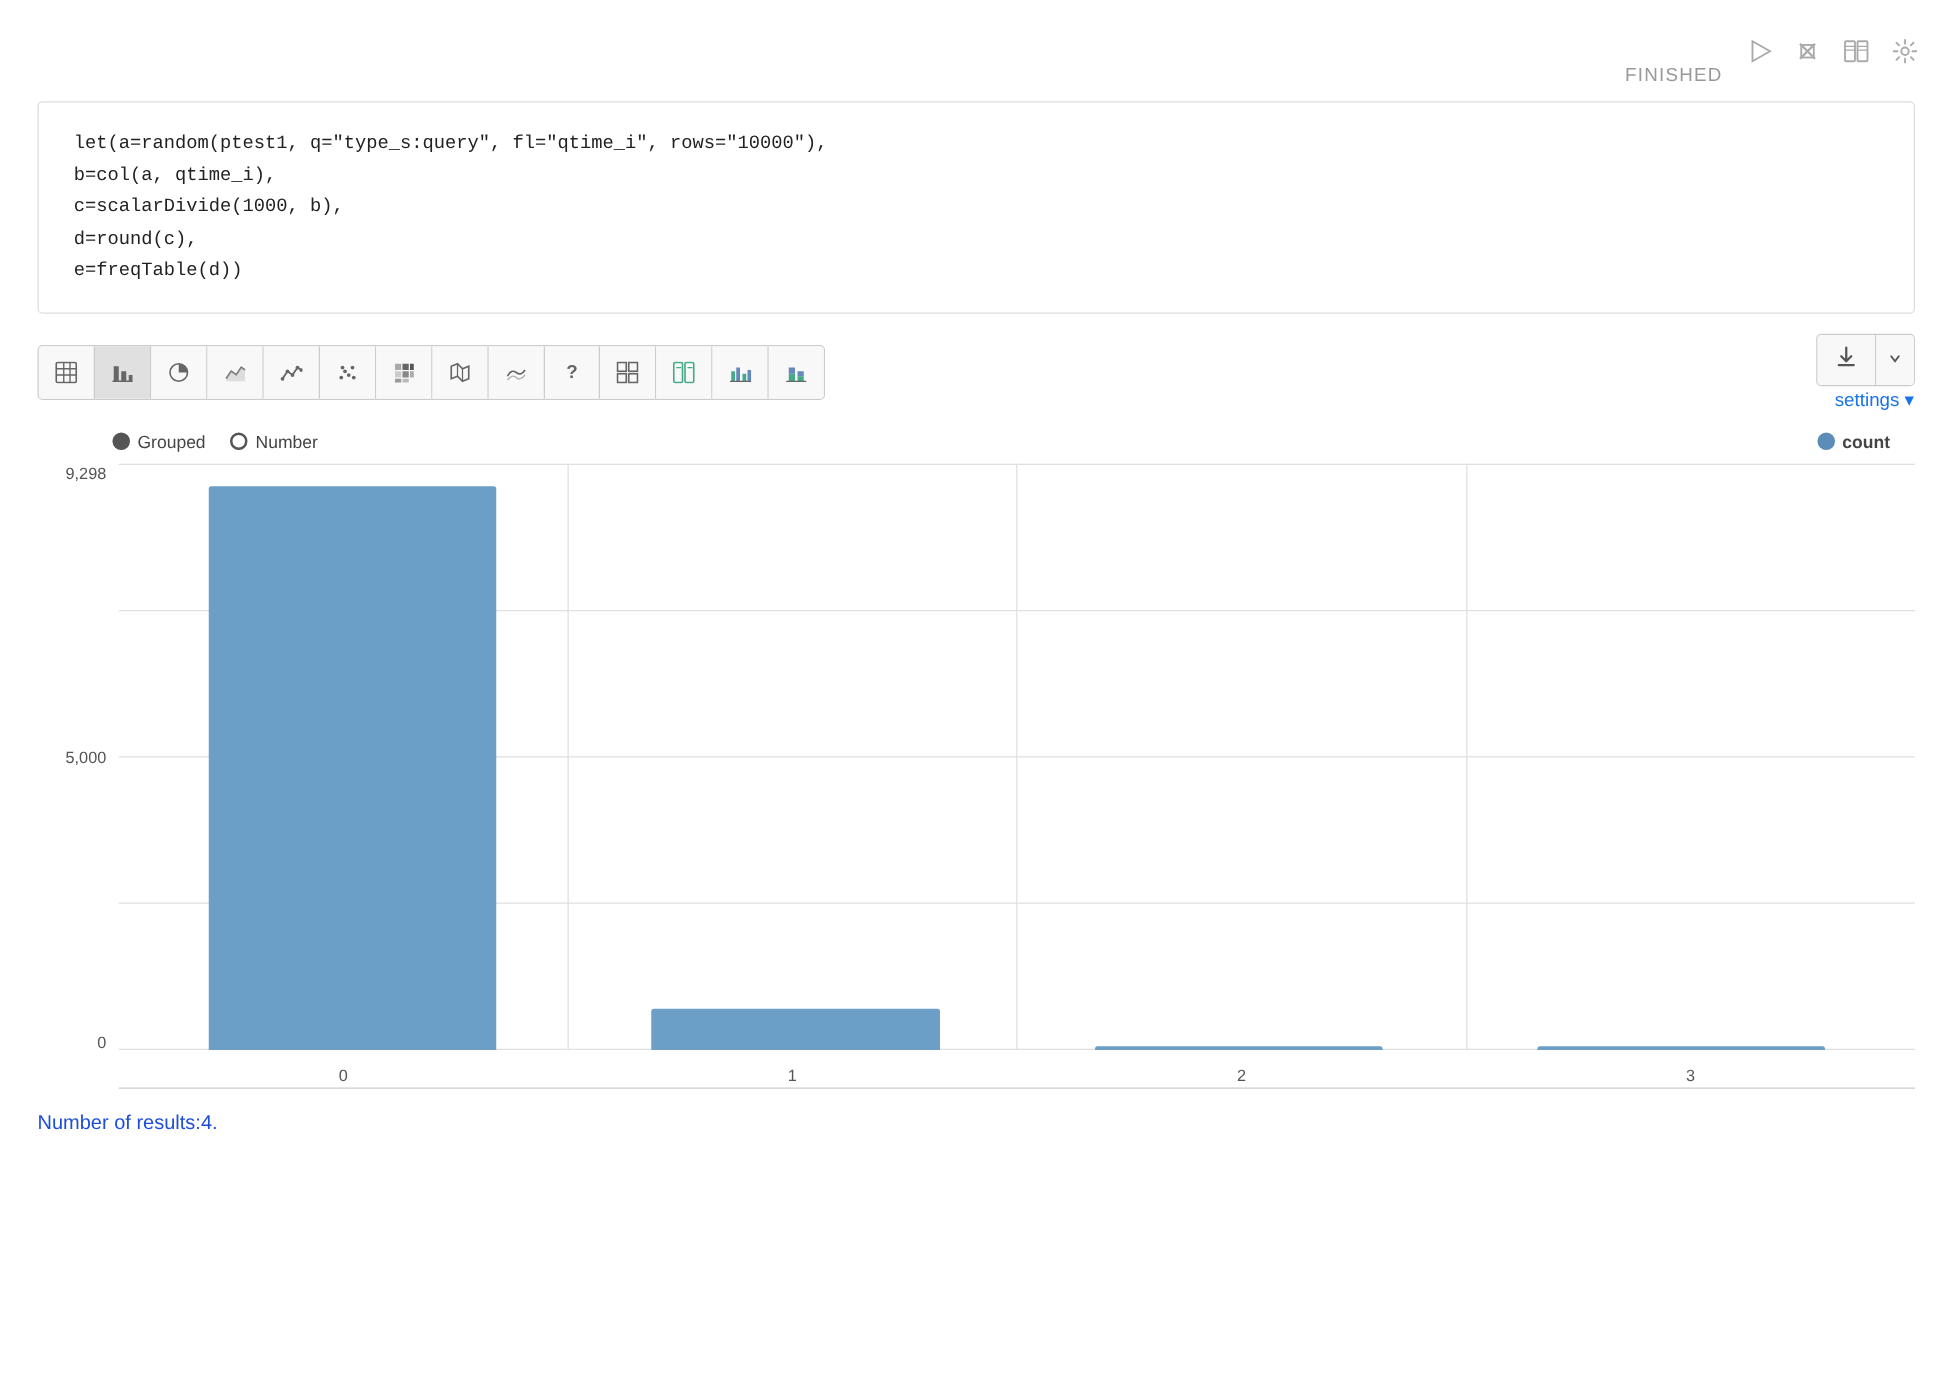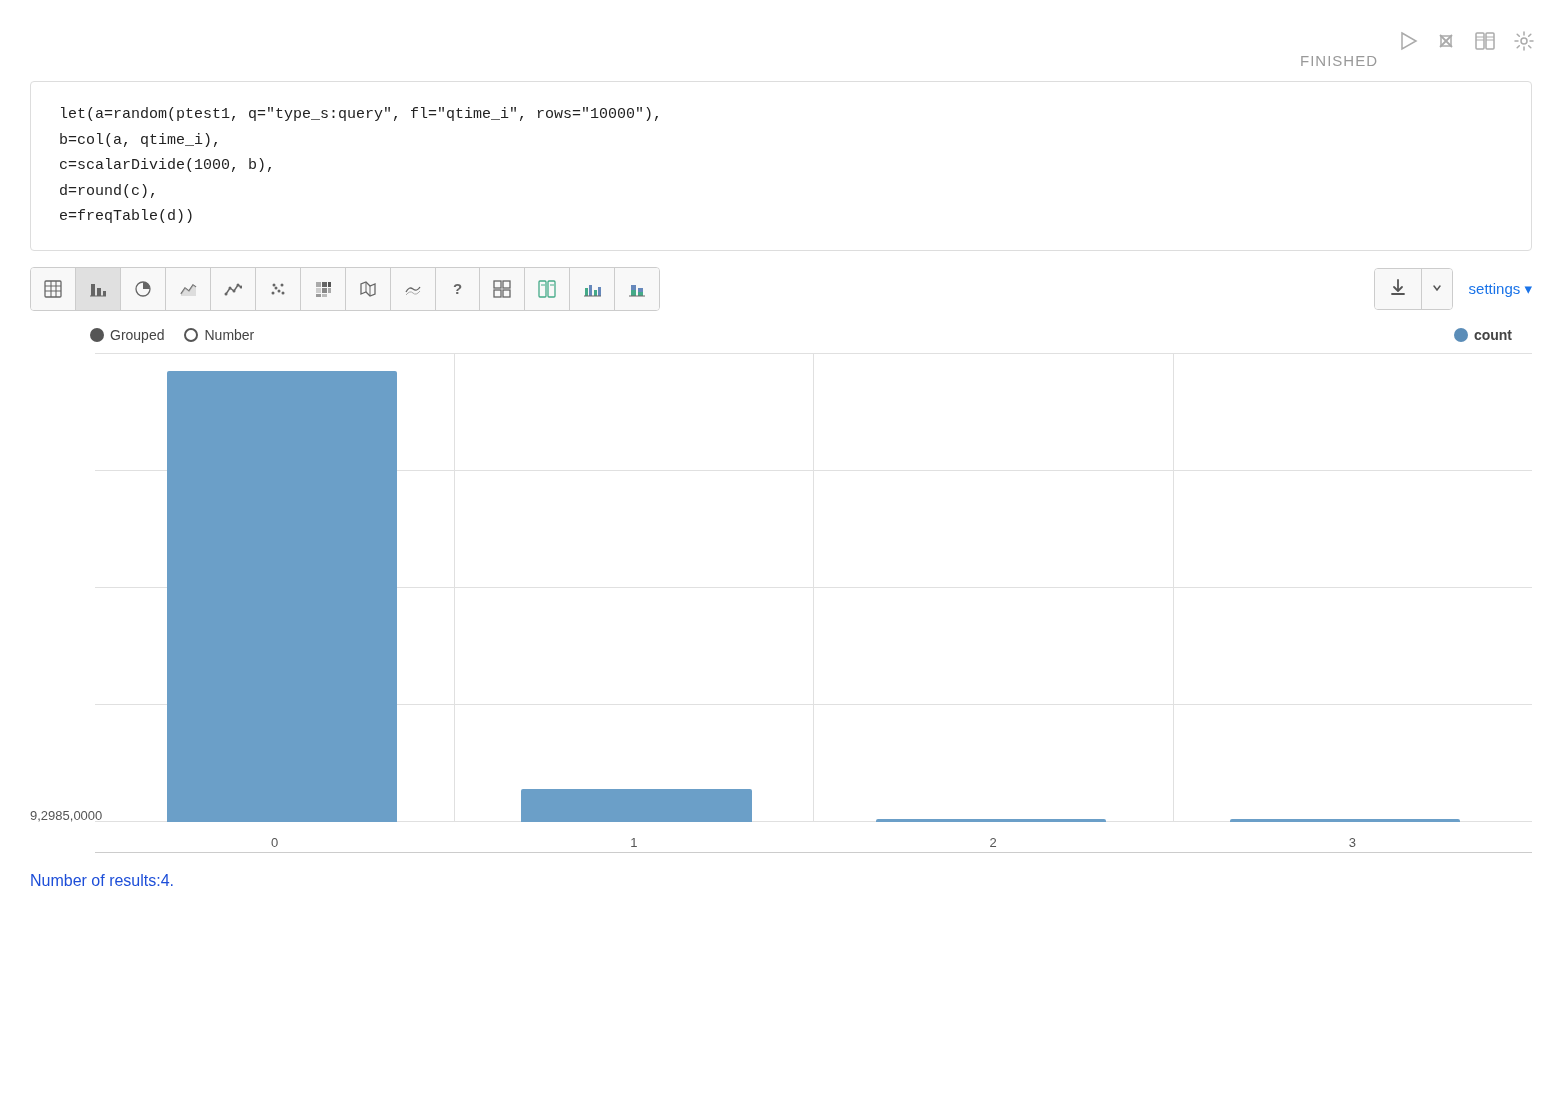--- a/index.html
+++ b/index.html
@@ -86,20 +86,21 @@
     }
 
     .tool-btn:last-child { border-right: none; }
     .tool-btn.active { background: #e0e0e0; }
 
     .toolbar-right {
       display: flex;
       align-items: center;
       margin-left: auto;
       gap: 2px;
+      flex-direction: column;
     }
 
     .download-btn {
       display: flex;
       align-items: center;
       border: 1px solid #ccc;
       border-radius: 4px;
       overflow: hidden;
       height: 42px;
     }
@@ -176,21 +177,21 @@
     }
 
     .chart-wrapper {
       position: relative;
       display: flex;
       height: 500px;
     }
 
     .y-axis {
       display: flex;
-      flex-direction: row;
+      flex-direction: column;
       justify-content: space-between;
       align-items: flex-end;
       padding-right: 10px;
       padding-bottom: 30px;
       width: 65px;
       font-size: 13px;
       color: #555;
     }
 
     .chart-inner {

